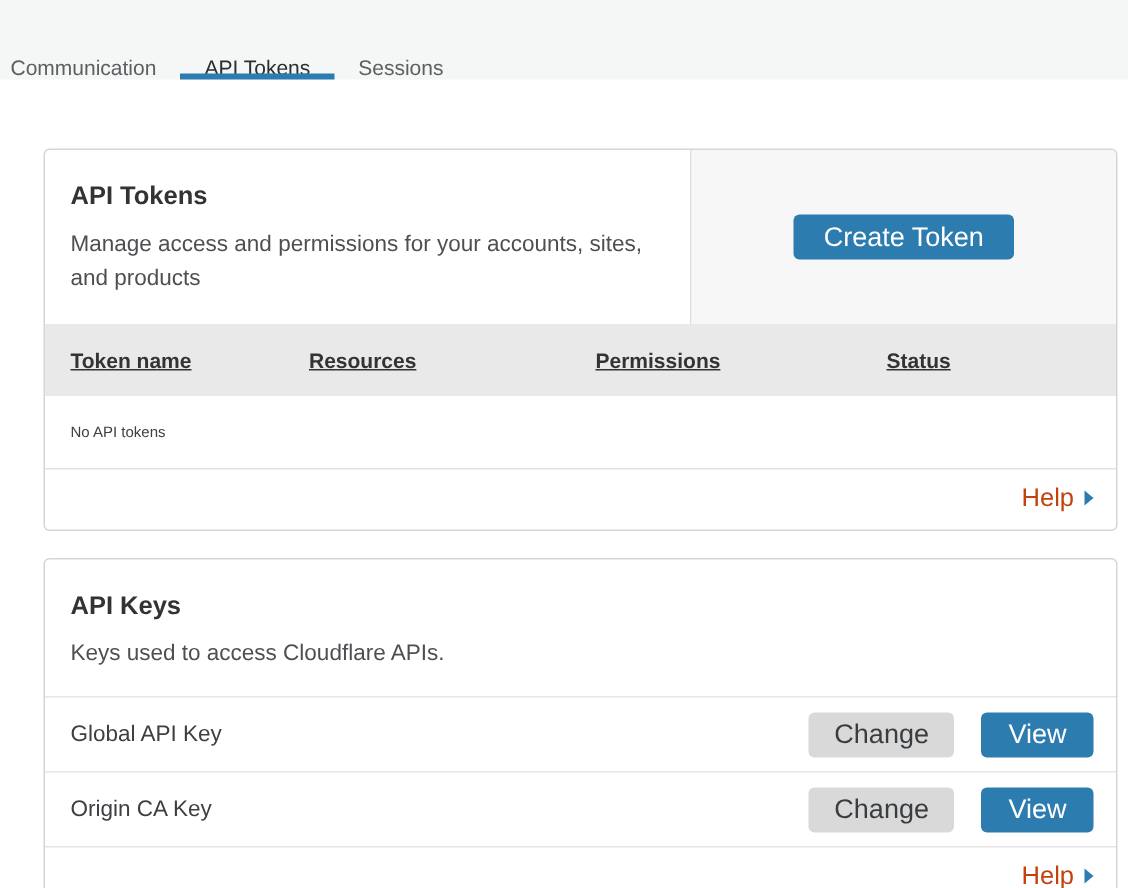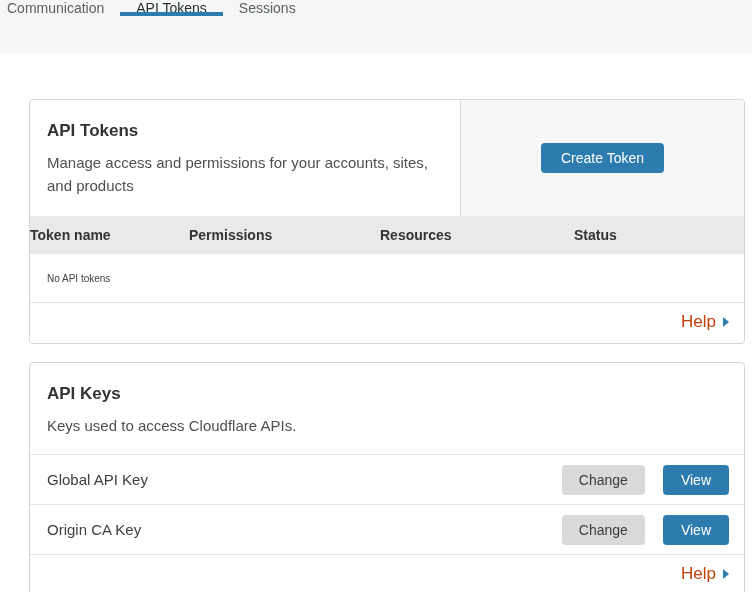--- a/index.html
+++ b/index.html
@@ -10,21 +10,21 @@
     font-family: "Liberation Sans", sans-serif;
     color: #3d3d3d;
     overflow: hidden;
   }
 
   
   .tabstrip {
     height: 53px;
     background: #f5f6f6;
     display: flex;
-    align-items: flex-start;
+    align-items: flex-end;
     padding-left: 7px;
   }
   .tab {
     display: flex; align-items: center;
     padding: 0 16px;
     font-size: 14px;
     color: #5d6063;
     cursor: pointer;
     position: relative;
     white-space: nowrap;
@@ -74,37 +74,39 @@
     border-left: 1px solid #dcdcdc;
     border-top-right-radius: 3px;
     display: flex; align-items: center; justify-content: center;
   }
 
   .btn {
     display: inline-flex; align-items: center; justify-content: center;
     height: 30px;
     border: none; border-radius: 4px;
     font-family: "Liberation Sans", sans-serif;
-    font-size: 14px;
+    font-size: 18px;
     cursor: pointer;
     white-space: nowrap;
   }
   .btn-primary { background: #2c7cb0; color: #ffffff; padding: 0 20px; }
   .btn-gray    { background: #d9d9d9; color: #3a3d40; padding: 0 17px; }
 
   
   .table-header {
     display: grid;
     grid-template-columns: 159px 191px 194px 1fr;
     align-items: center;
     background: #e9e9ea;
-    height: 38px;
+    height: 48px;
+    padding-left: 17px;
     font-size: 14px;
     font-weight: bold;
     color: #333;
+    text-decoration: underline;
   }
   .empty-row {
     height: 48px;
     display: flex; align-items: center;
     padding-left: 17px;
     font-size: 10px;
     color: #3d3f42;
   }
 
   .card-footer {
@@ -155,22 +157,22 @@
       <h2 class="card-title">API Tokens</h2>
       <p class="card-desc">Manage access and permissions for your accounts, sites, and products</p>
     </div>
     <div class="c1-right">
       <button class="btn btn-primary">Create Token</button>
     </div>
   </div>
 
   <div class="table-header">
     <div>Token name</div>
+    <div>Resources</div>
     <div>Permissions</div>
-    <div>Resources</div>
     <div>Status</div>
   </div>
 
   <div class="empty-row">
     <span>No API tokens</span>
   </div>
 
   <div class="card-footer">
     <a class="help-link">
       <span>Help</span>

